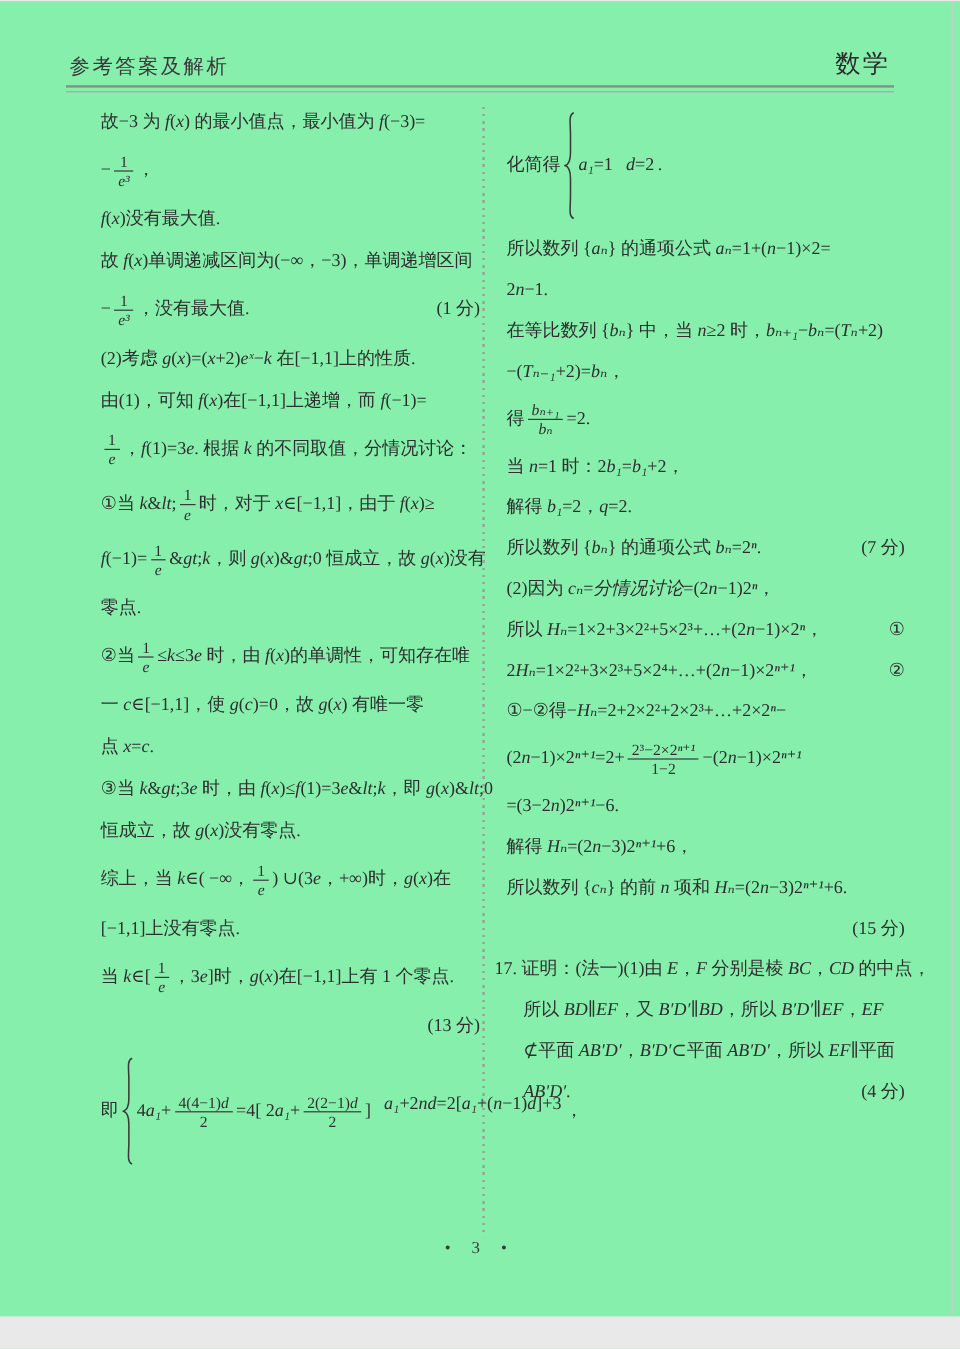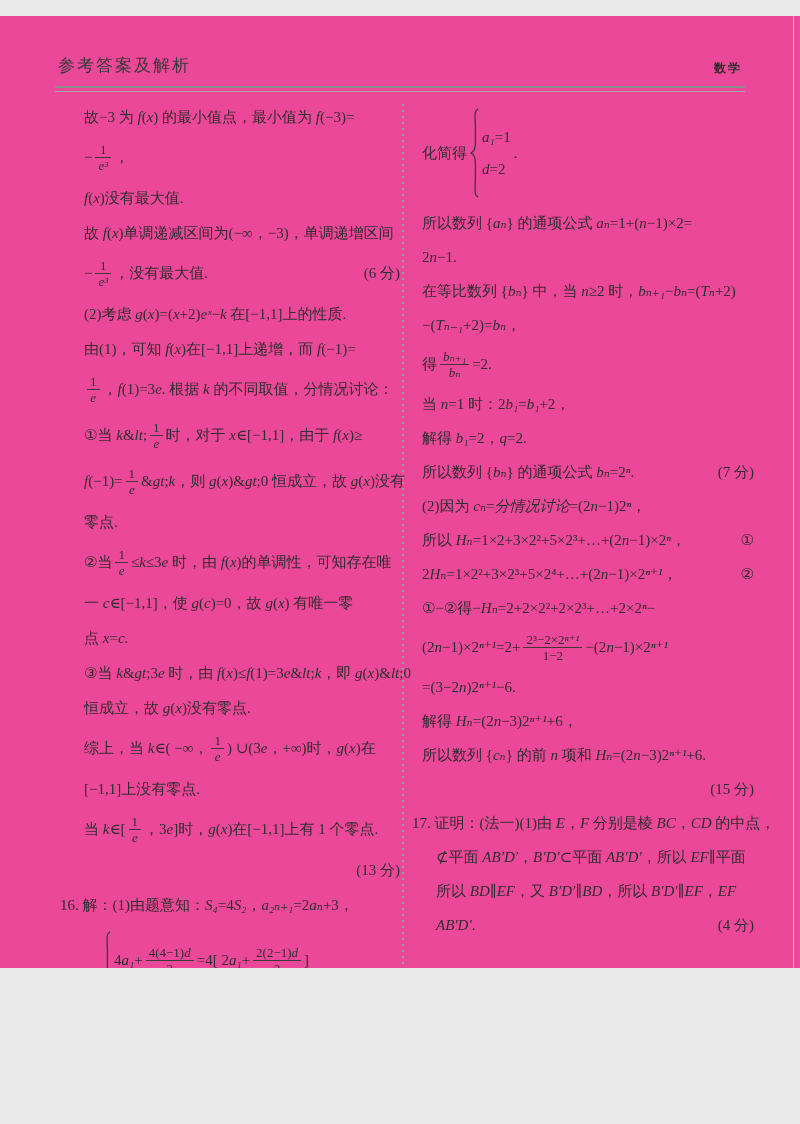--- a/index.html
+++ b/index.html
@@ -1,45 +1,45 @@
 <!DOCTYPE html>
 <html><head>
 <meta charset="utf-8">
 <style>
   html,body{margin:0;padding:0;background:#e9e9e9;}
   .page{
-    position:relative;width:800px;height:952px;margin:16px auto;
-    background:#ec4899;overflow:hidden;color:#2e2e2e;
+    position:relative;width:800px;height:1096px;margin:1px auto;
+    background:#86efac;overflow:hidden;color:#2e2e2e;
     font-family:"Liberation Serif","DejaVu Serif","DejaVu Sans",serif;
   }
   .edge-right{position:absolute;top:0;bottom:0;right:6px;width:1px;background:#cccccc;}
   .hdr{position:absolute;top:38px;left:58px;right:58px;display:flex;justify-content:space-between;align-items:flex-end;}
   .hdr-left{font-size:17px;letter-spacing:2px;color:#3a3a3a;}
-  .hdr-right{font-size:12px;font-weight:bold;letter-spacing:2px;color:#2c2c2c;}
+  .hdr-right{font-size:21px;font-weight:normal;letter-spacing:2px;color:#2c2c2c;}
   .rule{position:absolute;top:70px;left:55px;right:55px;height:3px;border-top:2px solid #8c8c8c;border-bottom:1px solid #a6a6a6;}
   .divider{position:absolute;left:402px;top:88px;height:942px;width:2px;
     background:repeating-linear-gradient(to bottom,#9d9d9d 0 2px,transparent 2px 6px);}
   .col{position:absolute;top:90px;}
   .col-left{left:60px;width:340px;}
   .col-right{left:412px;width:342px;}
   .line{display:flex;align-items:center;white-space:nowrap;min-height:22px;font-size:15px;line-height:21px;}
   .col-left .line{margin-bottom:13px;}
   .col-right .line{margin-bottom:12px;}
   .ind0{padding-left:0;}
   .ind1{padding-left:10px;}
   .ind2{padding-left:24px;}
   .tx{display:inline-block;}
   i{font-style:italic;}
   .score{margin-left:auto;padding-left:10px;color:#2e2e2e;}
   .frac{display:inline-flex;flex-direction:column;align-items:center;margin:1px 3px;font-size:13px;line-height:15px;vertical-align:middle;}
   .frac .fn,.frac .fd{padding:0 3px;}
   .frac .fb{align-self:stretch;height:1px;background:#3a3a3a;}
   .sys{display:inline-flex;align-items:center;margin:2px 3px;}
   .sys .br{align-self:stretch;display:flex;margin-right:3px;}
-  .sys .rows{display:flex;flex-direction:column;align-items:flex-start;gap:11px;padding:2px 0;}
+  .sys .rows{display:flex;flex-direction:row;align-items:flex-start;gap:11px;padding:2px 0;}
   .sys .row{display:flex;align-items:center;white-space:nowrap;}
   .pageno{position:absolute;top:1032px;left:0;right:0;text-align:center;font-size:14px;letter-spacing:7px;color:#3a3a3a;}
 </style>
 </head>
 <body>
 
 <div class="page">
   <div class="hdr">
     <span class="hdr-left">参考答案及解析</span>
     <span class="hdr-right">数学</span>
@@ -67,21 +67,21 @@
         <span class="tx">故 <i>f</i>(<i>x</i>)单调递减区间为(−∞，−3)，单调递增区间</span>
       </div>
       <div class="line ind2">
         <span class="tx">−</span>
         <span class="frac">
           <span class="fn">1</span>
           <span class="fb"></span>
           <span class="fd"><i>e³</i></span>
         </span>
         <span class="tx">，没有最大值.</span>
-        <span class="score">(6 分)</span>
+        <span class="score">(1 分)</span>
       </div>
       <div class="line ind2">
         <span class="tx">(2)考虑 <i>g</i>(<i>x</i>)=(<i>x</i>+2)<i>eˣ</i>−<i>k</i> 在[−1,1]上的性质.</span>
       </div>
       <div class="line ind2">
         <span class="tx">由(1)，可知 <i>f</i>(<i>x</i>)在[−1,1]上递增，而 <i>f</i>(−1)=</span>
       </div>
       <div class="line ind2">
         <span class="frac">
           <span class="fn">1</span>
@@ -148,23 +148,20 @@
         <span class="tx">当 <i>k</i>∈[</span>
         <span class="frac">
           <span class="fn">1</span>
           <span class="fb"></span>
           <span class="fd"><i>e</i></span>
         </span>
         <span class="tx">，3<i>e</i>]时，<i>g</i>(<i>x</i>)在[−1,1]上有 1 个零点.</span>
       </div>
       <div class="line ind2">
         <span class="score">(13 分)</span>
-      </div>
-      <div class="line ind0">
-        <span class="tx">16. 解：(1)由题意知：<i>S₄</i>=4<i>S₂</i>，<i>a₂ₙ₊₁</i>=2<i>aₙ</i>+3，</span>
       </div>
       <div class="line ind2">
         <span class="tx">即</span>
         <span class="sys">
           <span class="br">
             <svg viewBox="0 0 10 100" preserveAspectRatio="none" width="9" style="height:100%;display:block" aria-hidden="true">
               <path d="M9 1 C4 3 6 10 6 22 L6 38 C6 46 4 49 1 50 C4 51 6 54 6 62 L6 78 C6 90 4 97 9 99" fill="none" stroke="#3a3a3a" stroke-width="1.3" vector-effect="non-scaling-stroke"></path>
             </svg>
           </span>
           <span class="rows">
@@ -274,24 +271,24 @@
       <div class="line ind1">
         <span class="tx">所以数列 {<i>cₙ</i>} 的前 <i>n</i> 项和 <i>Hₙ</i>=(2<i>n</i>−3)2<i>ⁿ⁺¹</i>+6.</span>
       </div>
       <div class="line ind1">
         <span class="score">(15 分)</span>
       </div>
       <div class="line ind0">
         <span class="tx">17. 证明：(法一)(1)由 <i>E</i>，<i>F</i> 分别是棱 <i>BC</i>，<i>CD</i> 的中点，</span>
       </div>
       <div class="line ind2">
+        <span class="tx">所以 <i>BD</i>∥<i>EF</i>，又 <i>B′D′</i>∥<i>BD</i>，所以 <i>B′D′</i>∥<i>EF</i>，<i>EF</i></span>
+      </div>
+      <div class="line ind2">
         <span class="tx">⊄平面 <i>AB′D′</i>，<i>B′D′</i>⊂平面 <i>AB′D′</i>，所以 <i>EF</i>∥平面</span>
-      </div>
-      <div class="line ind2">
-        <span class="tx">所以 <i>BD</i>∥<i>EF</i>，又 <i>B′D′</i>∥<i>BD</i>，所以 <i>B′D′</i>∥<i>EF</i>，<i>EF</i></span>
       </div>
       <div class="line ind2">
         <span class="tx"><i>AB′D′</i>.</span>
         <span class="score">(4 分)</span>
       </div>
     </div>
   <div class="pageno">• 3 •</div>
 </div>
 
 </body></html>

